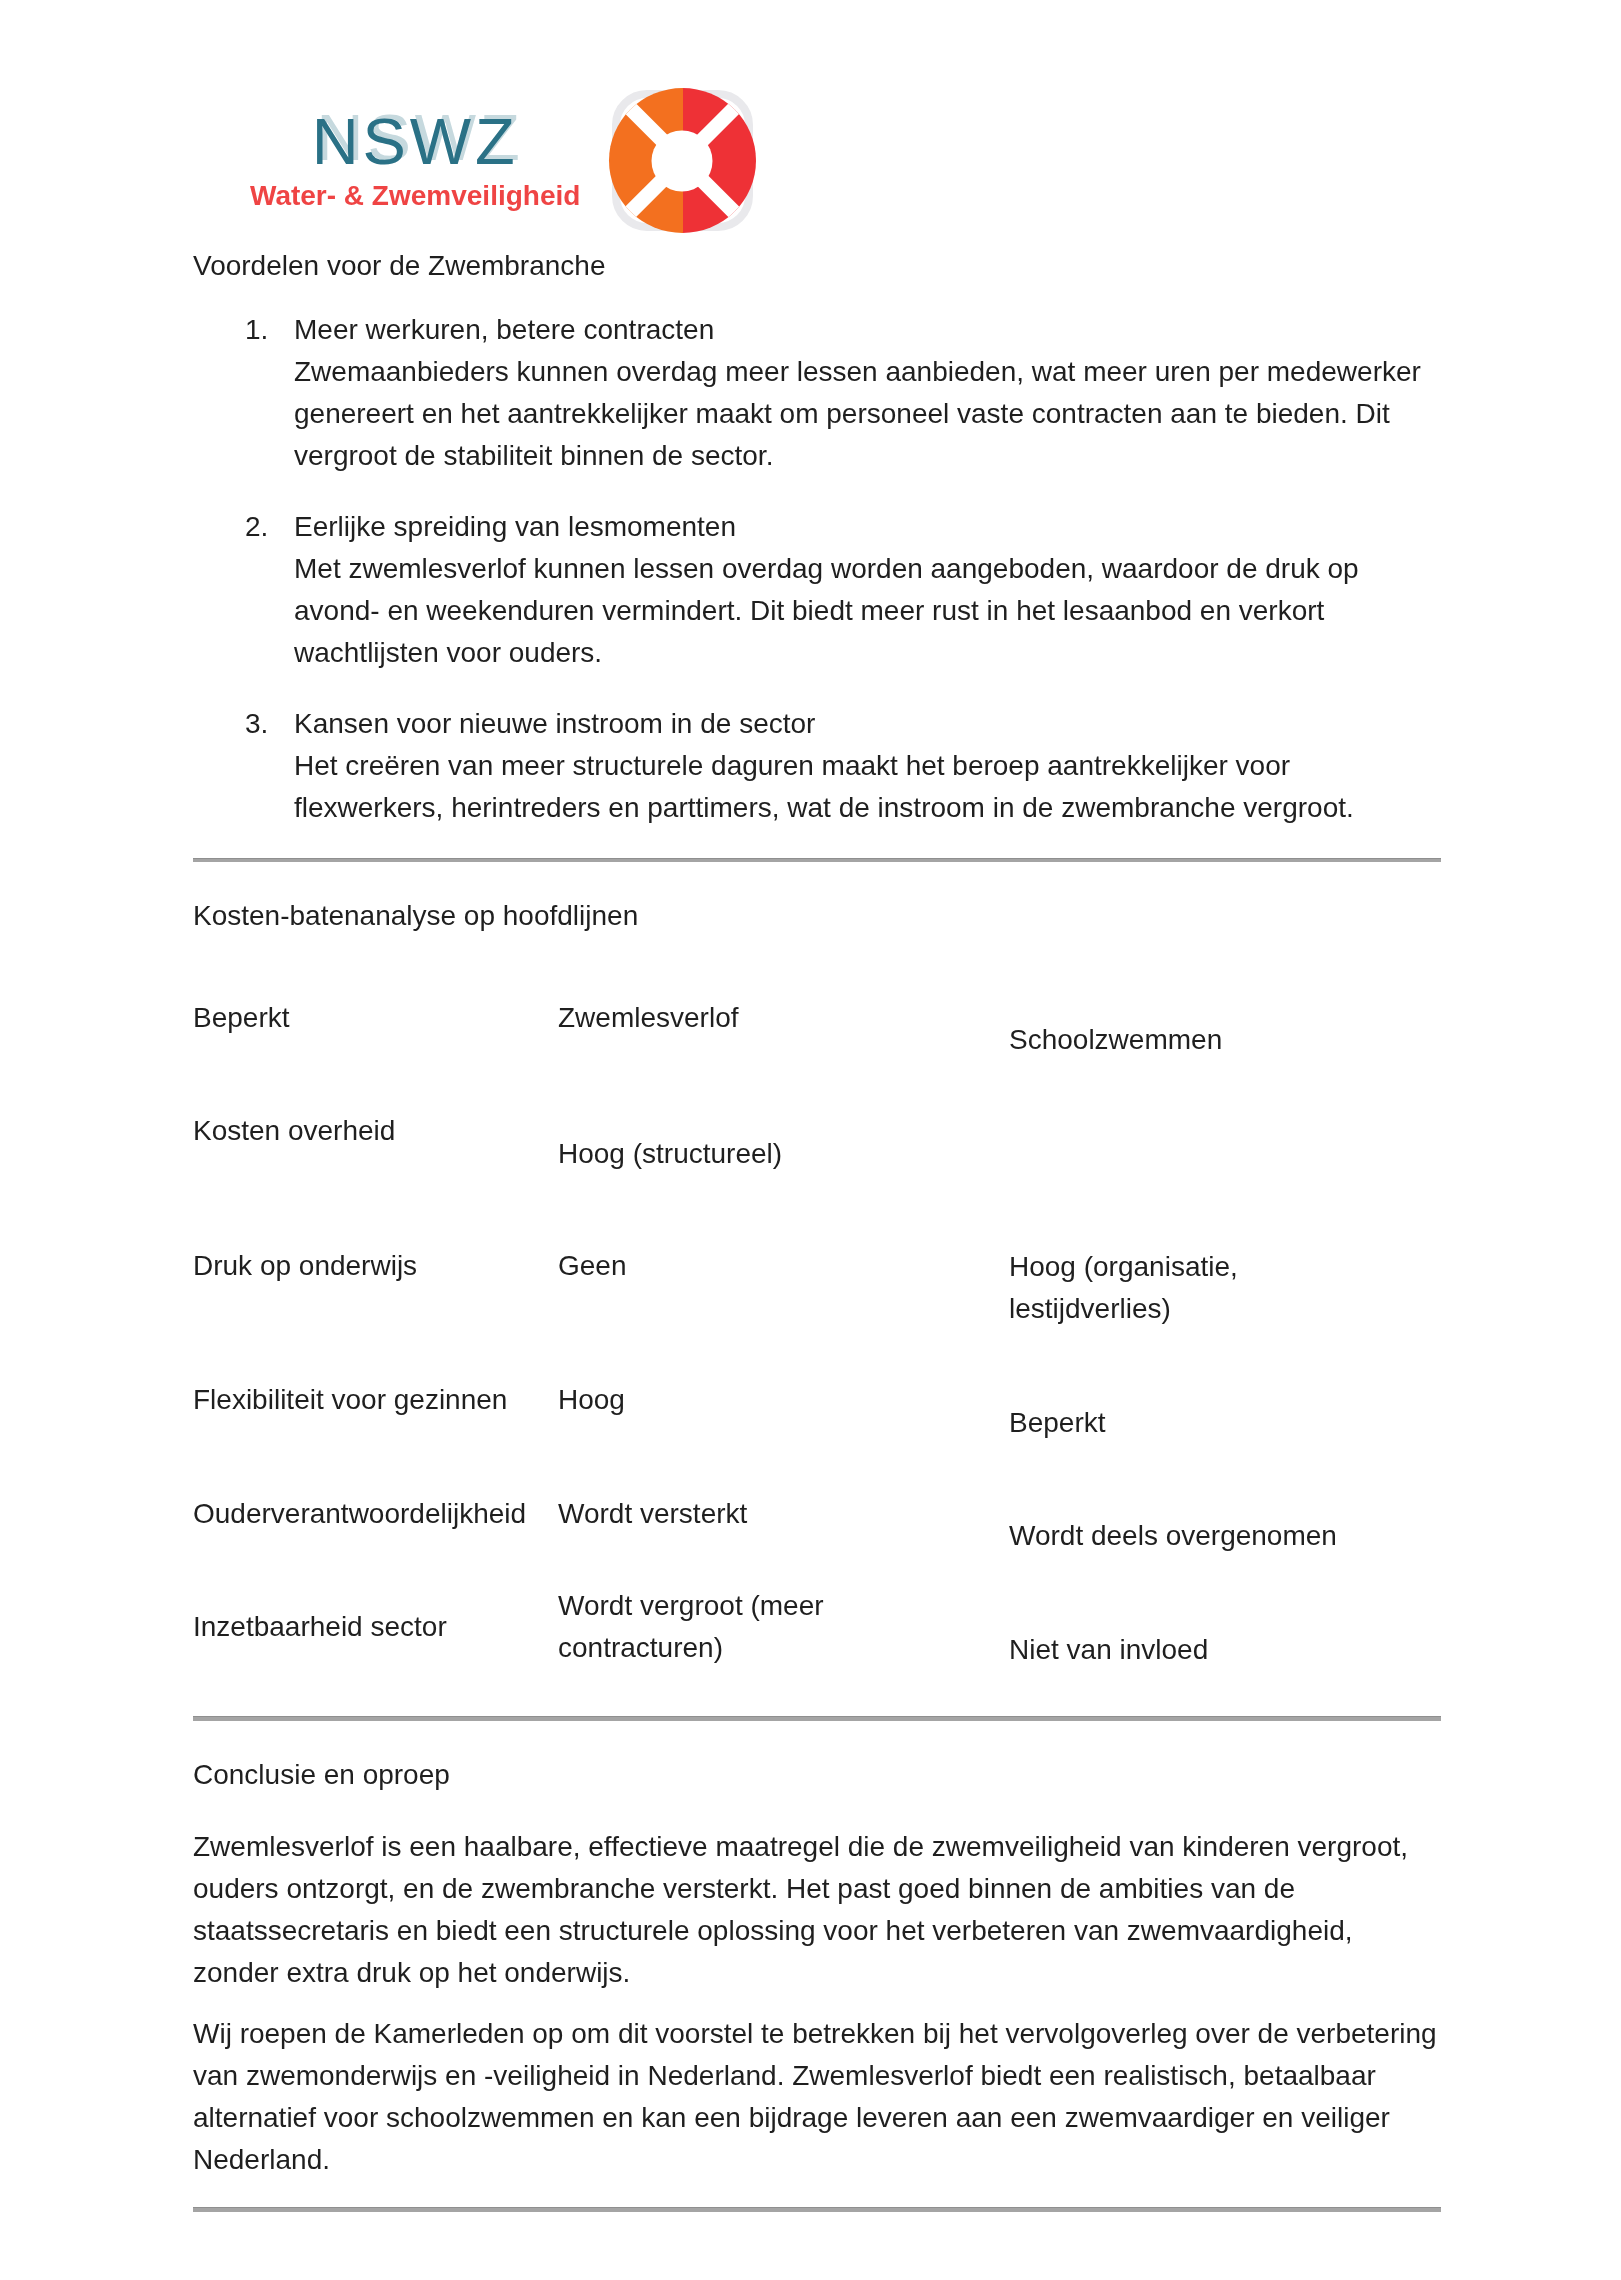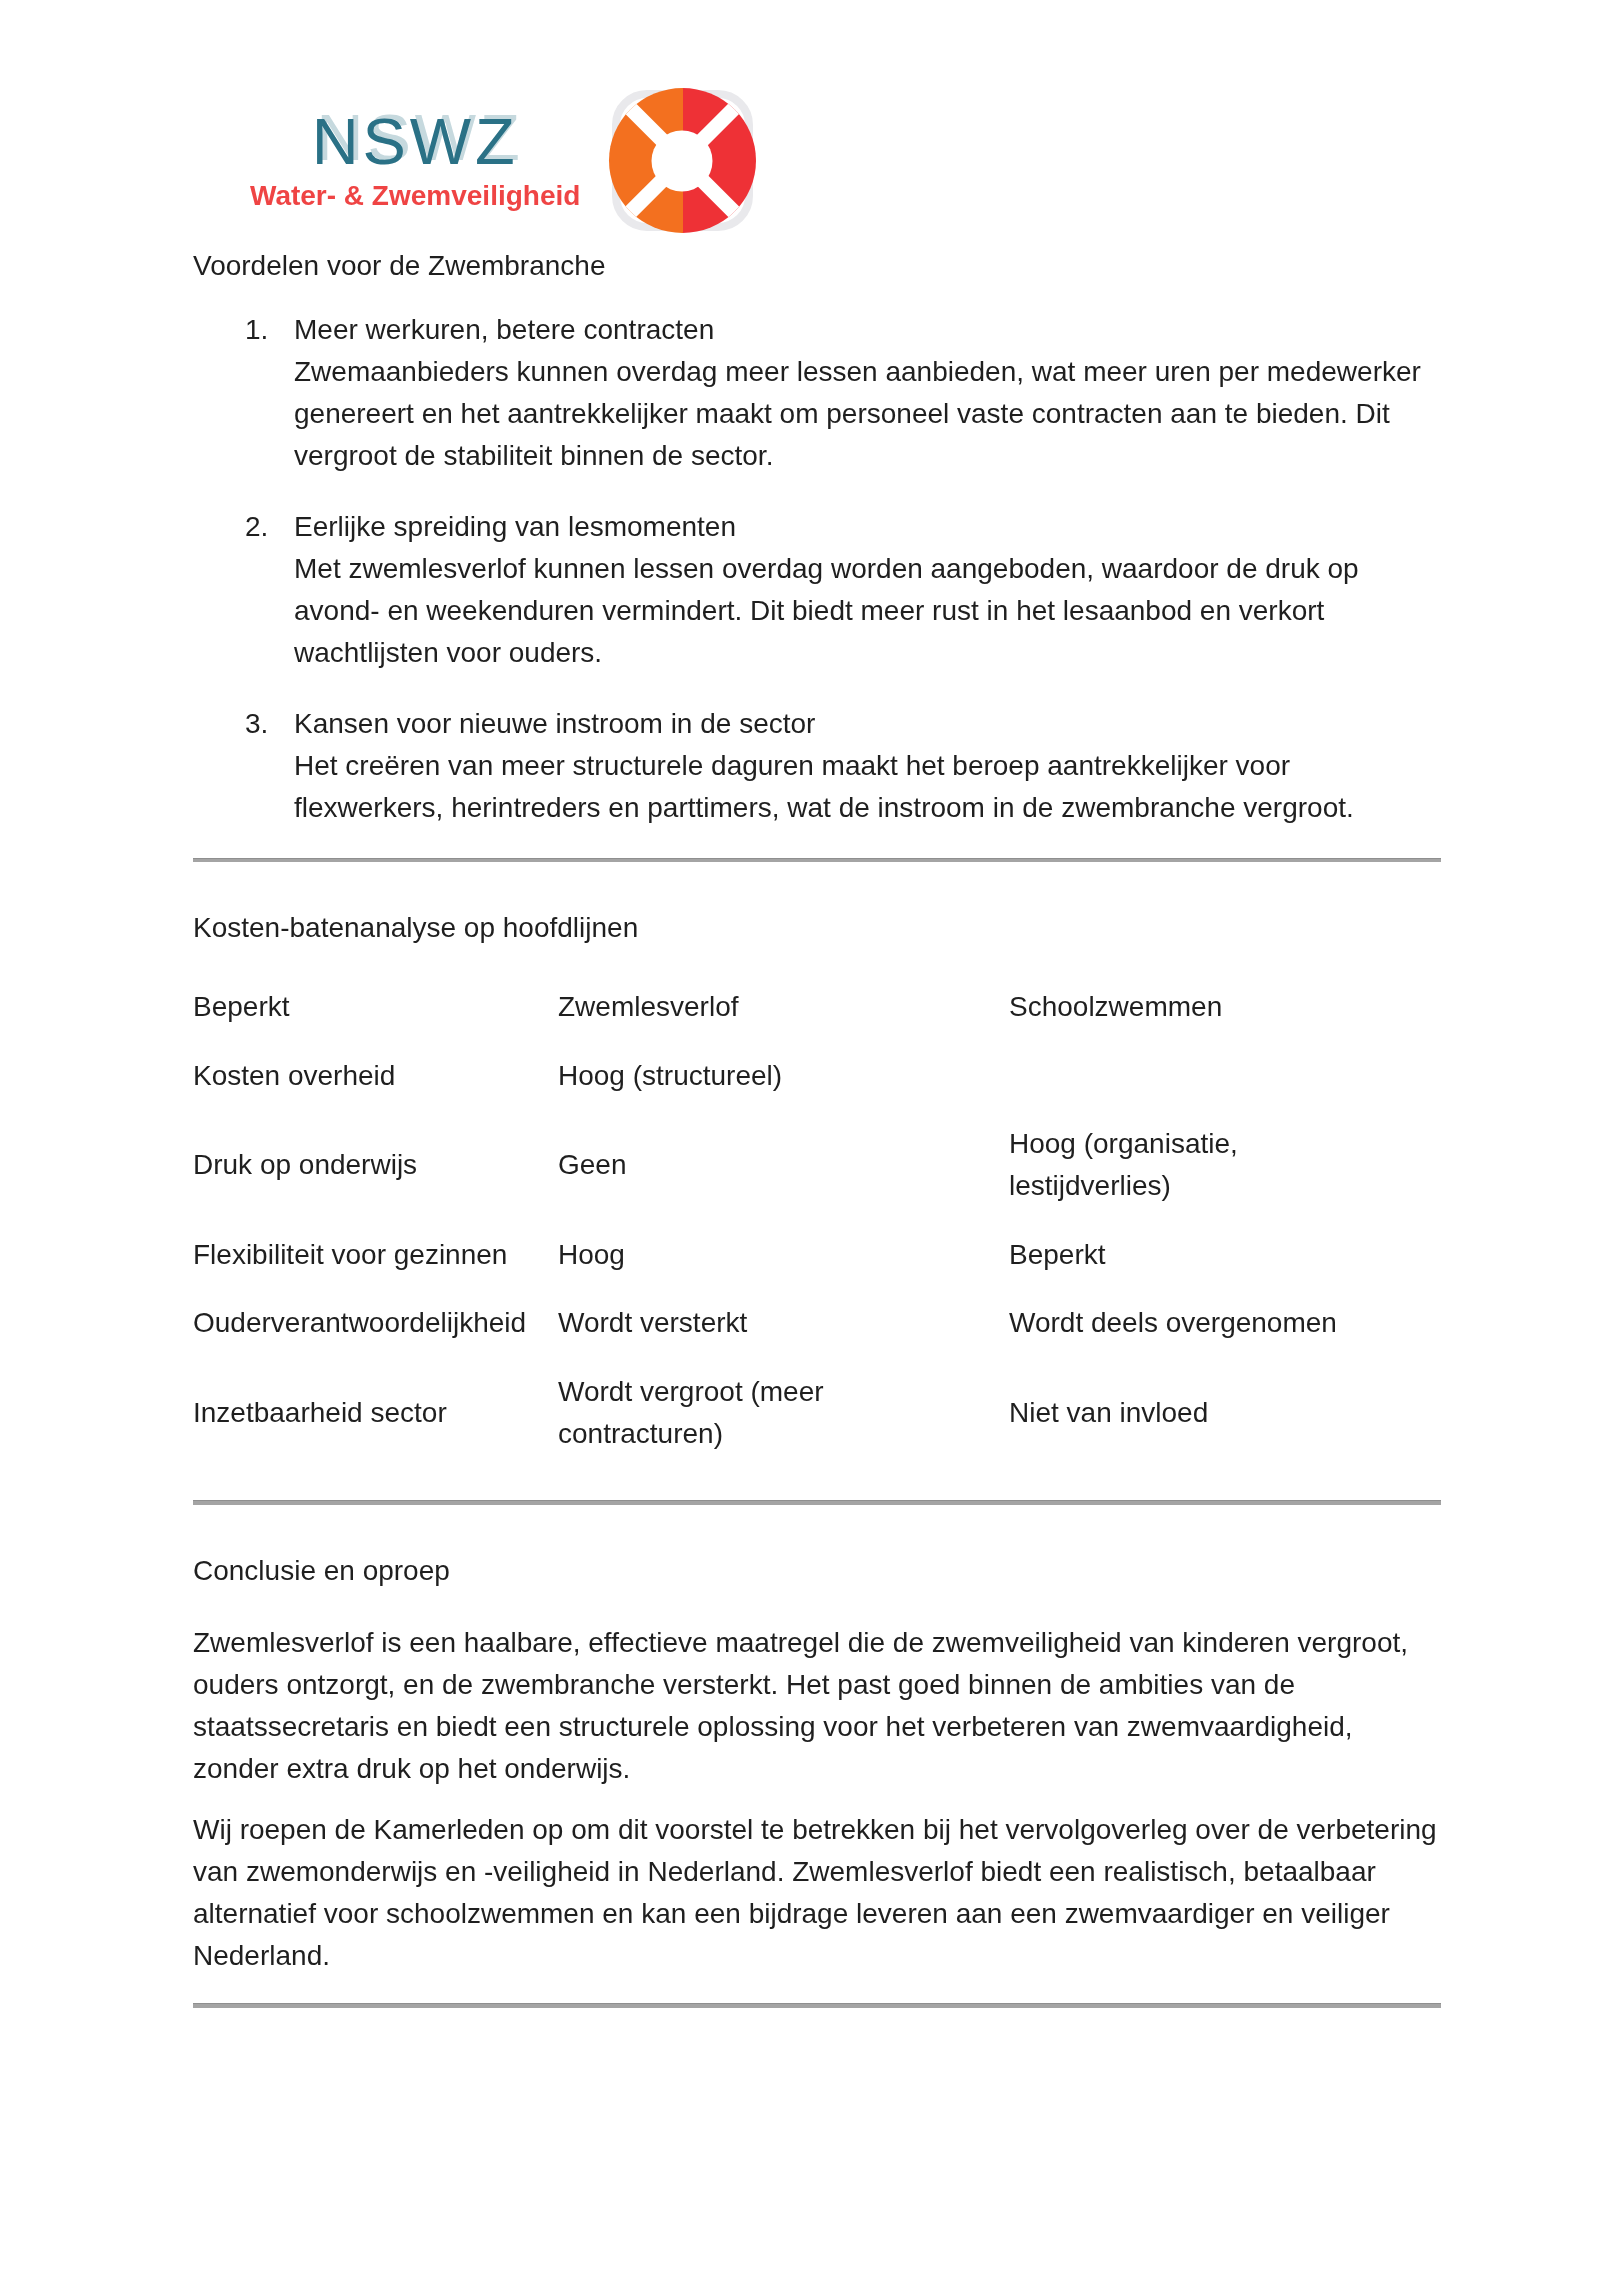--- a/index.html
+++ b/index.html
@@ -49,35 +49,35 @@
   .benefits { margin-top:21.6px; }
   .benefit { display:flex; margin-bottom:29px; }
   .benefit-number { width:49px; margin-left:52px; font-size:28px; line-height:42px; flex:0 0 auto; }
   .benefit-text { flex:1; font-size:28px; line-height:42px; max-width:1149px; }
 
   .divider { height:4.9px; background:#a4a4a4; border-top:1px solid #8f8f8f; }
   .divider.d1 { margin-top:21.6px; }
   .divider.d2 { margin-top:45px; }
   .divider.d3 { margin-top:25.5px; }
 
-  .section-heading { font-size:28px; line-height:42px; margin-top:45px; }
+  .section-heading { font-size:28px; line-height:42px; margin-top:33px; }
 
   
   .table { margin-top:37px; }
   .trow {
     display:grid;
     grid-template-columns:365px 451px 1fr;
     align-items:center;
     margin-bottom:26.5px;
     min-height:42px;
     font-size:28px; line-height:42px;
   }
   .trow .c1 { white-space:nowrap; }
   .trow .c2 .inner { display:block; max-width:314px; }
-  .trow .c3 .inner { display:block; max-width:355px; }
+  .trow .c3 .inner { display:block; max-width:355px;margin-top:45px; }
 
   .conclusion-p { font-size:28px; line-height:42px; margin-top:30px; max-width:1248px; }
   .conclusion-p + .conclusion-p { margin-top:19.6px; }
 </style>
 </head>
 <body>
 
 <div class="content">
 
   <div class="logo-wrap">

